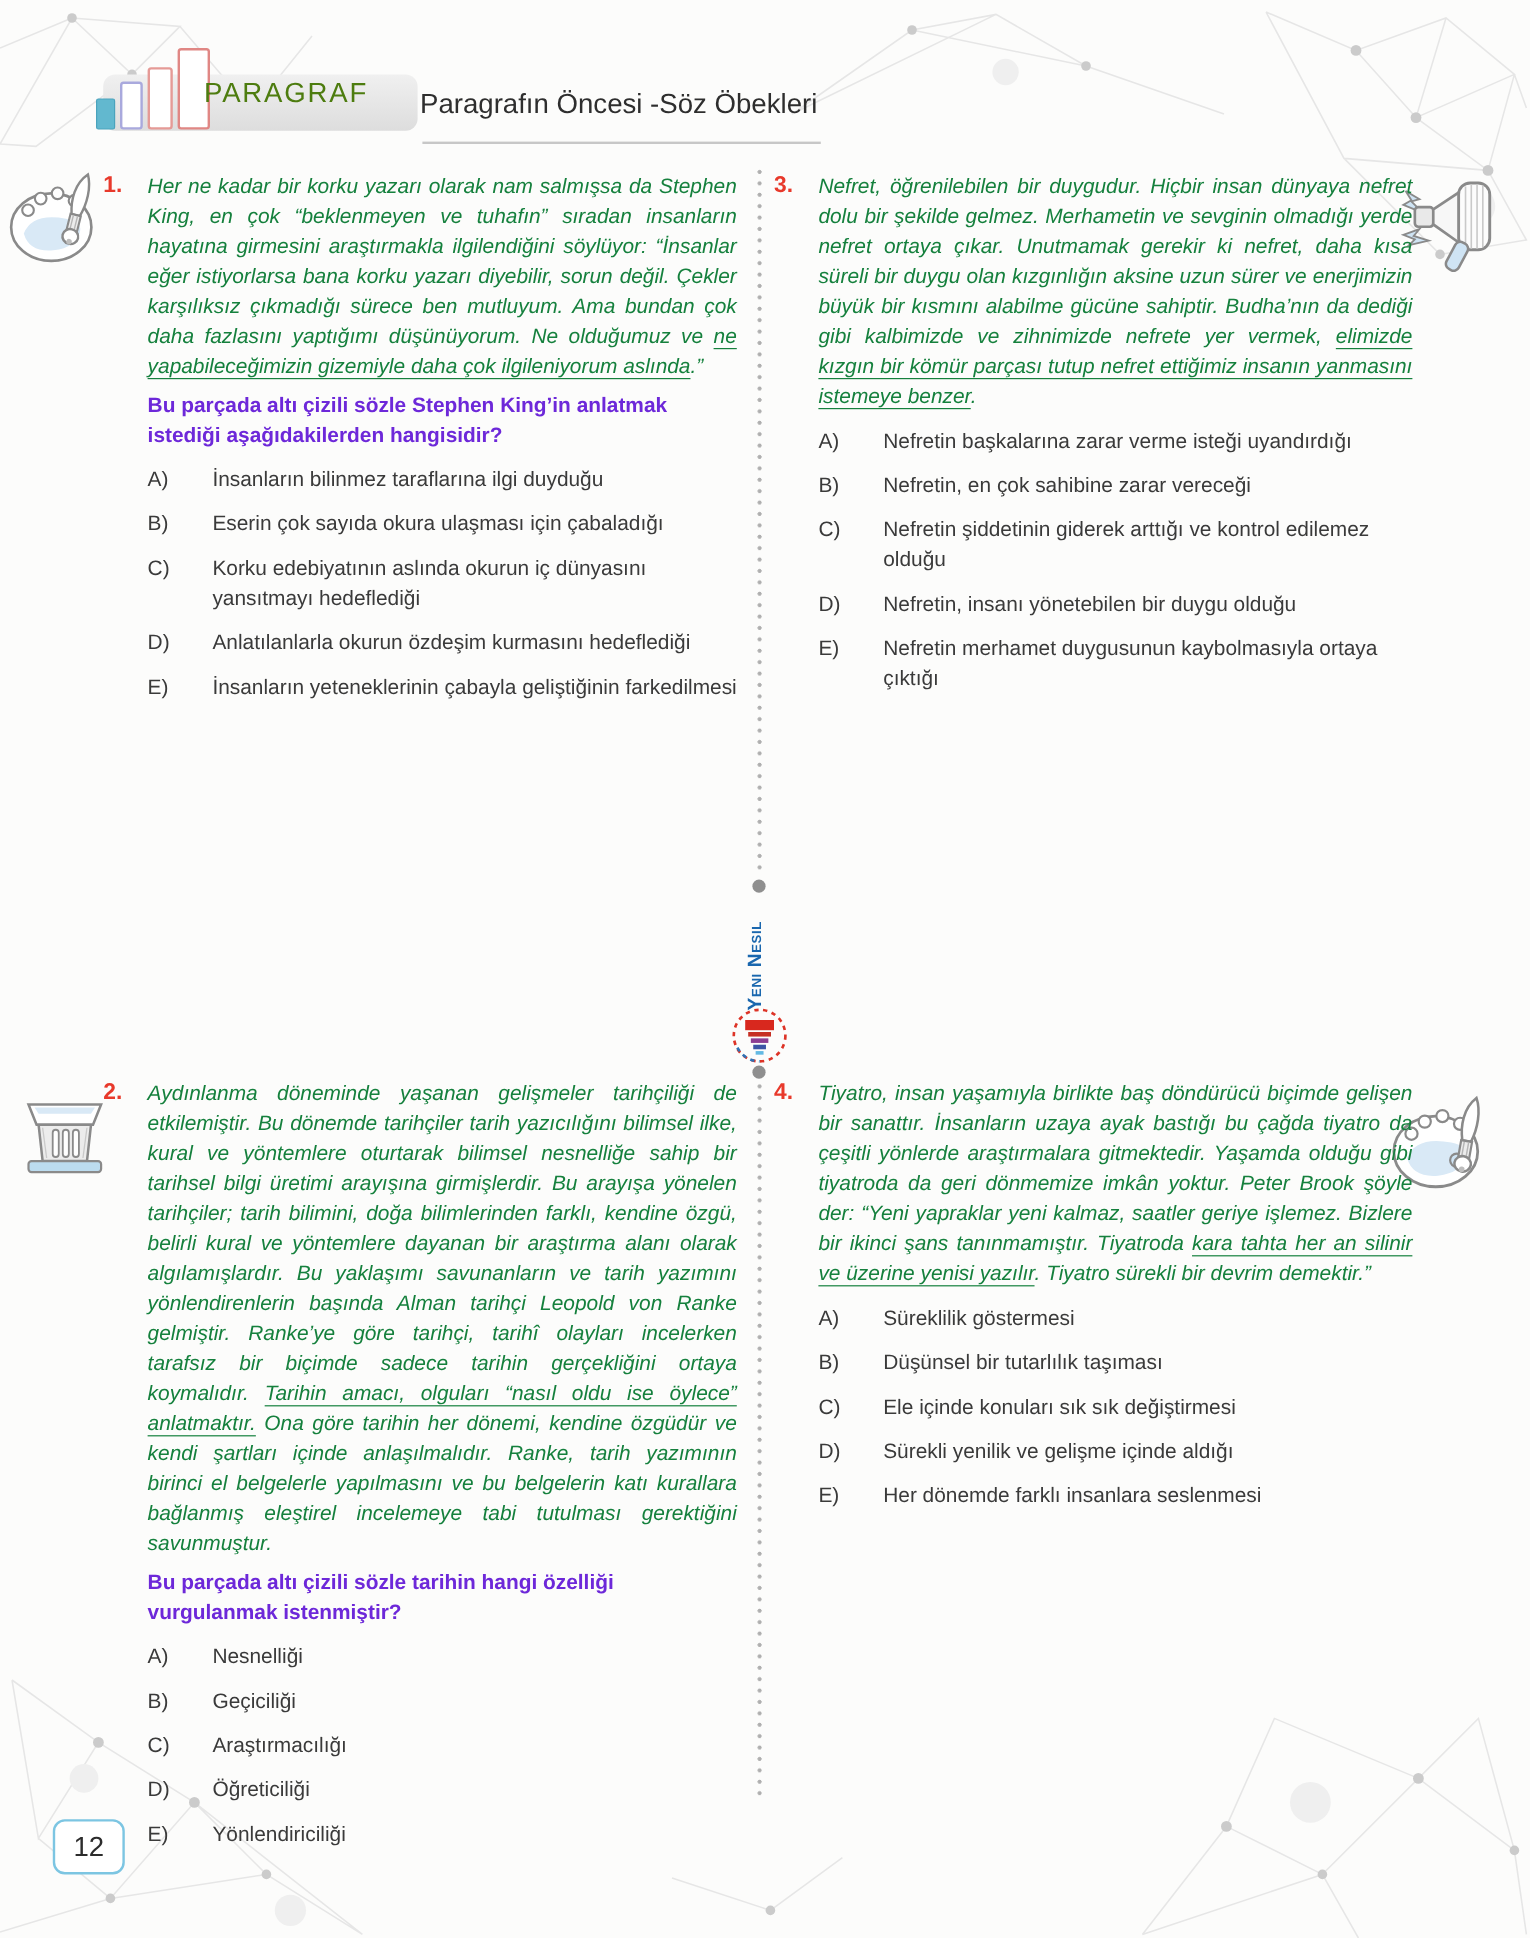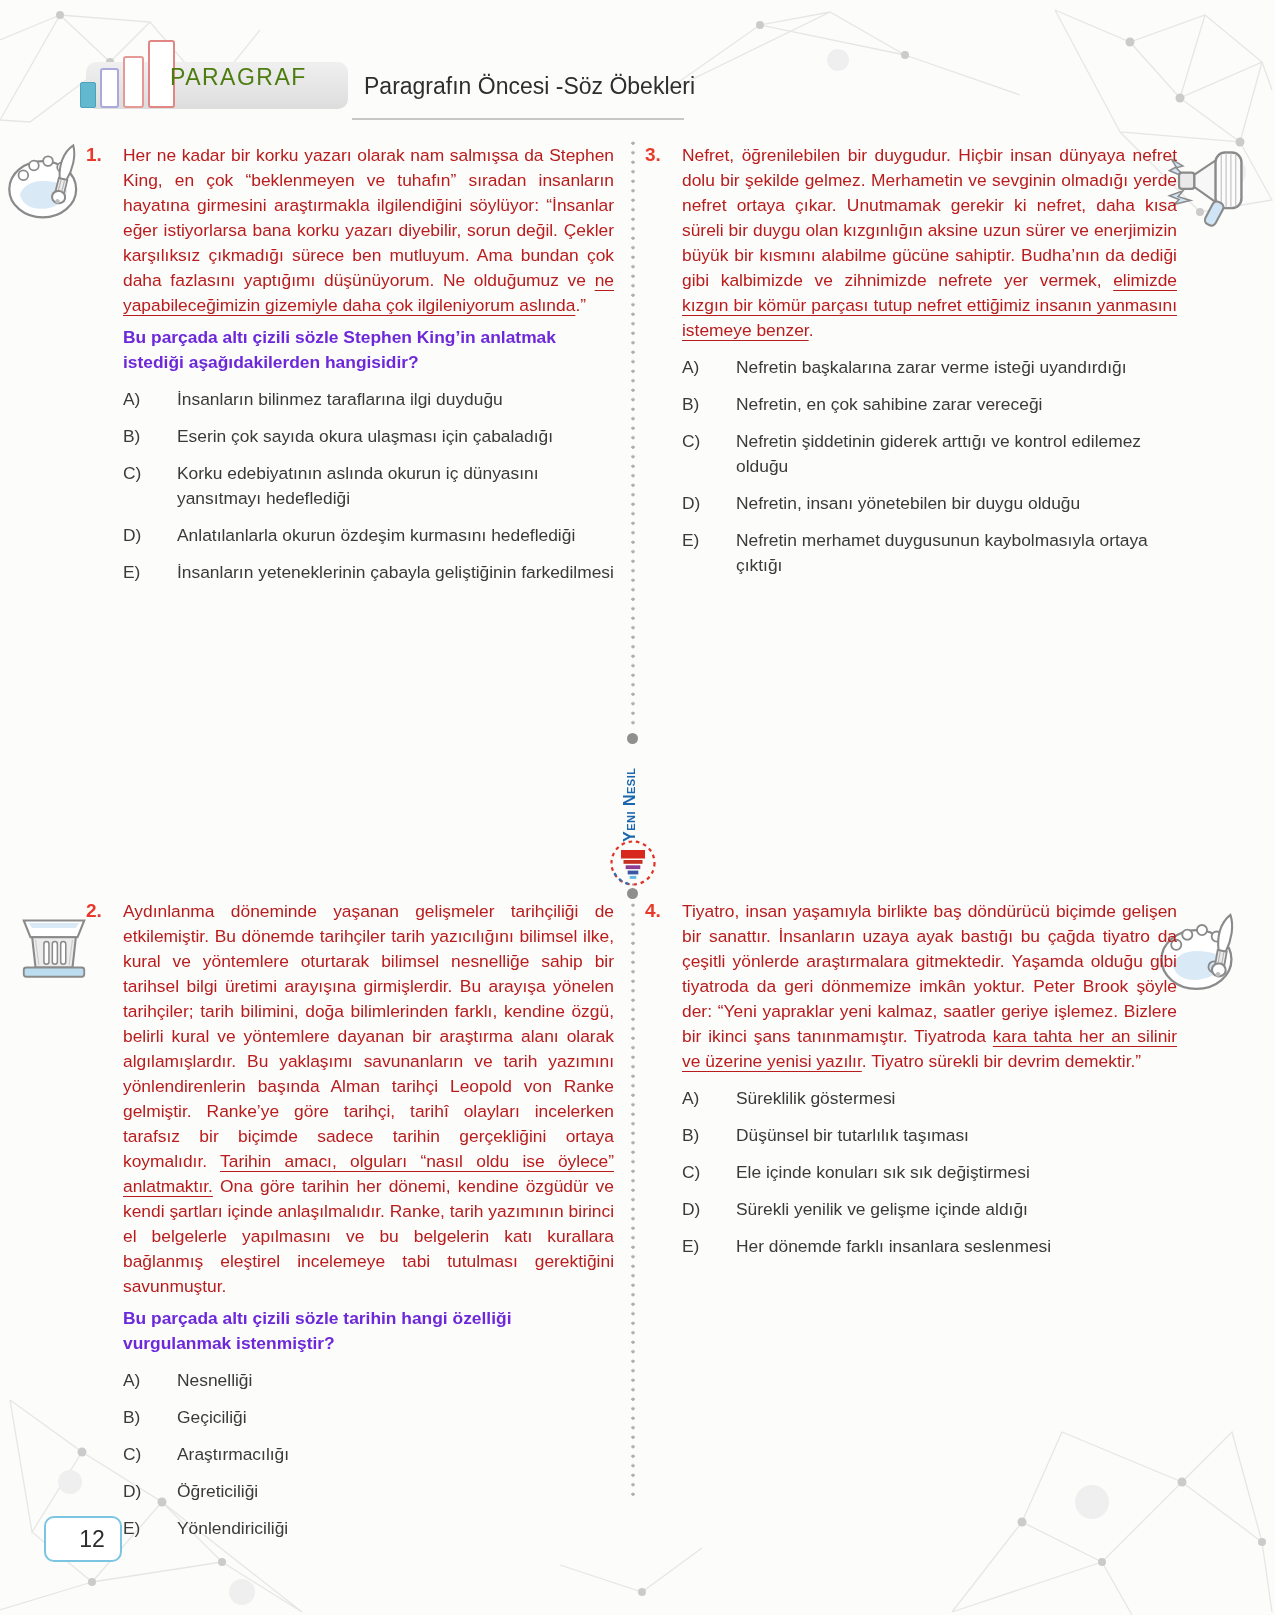--- a/index.html
+++ b/index.html
@@ -17,21 +17,21 @@
   .badge-label{
     position:absolute;left:170px;top:64px;font-size:23px;letter-spacing:1.5px;
     color:#4d7c0f;z-index:3;
   }
   .chart-icon{position:absolute;left:80px;top:40px;display:flex;align-items:flex-end;gap:4px;z-index:3;}
   .chart-icon .cb{border-radius:3px;background:#fff;}
   .chart-icon .b1{width:14px;height:24px;background:#62b8cf;border:1.5px solid #4aa3bd;border-radius:2px;}
   .chart-icon .b2{width:15px;height:36px;border:2px solid #a9a9dd;}
   .chart-icon .b3{width:17px;height:48px;border:2px solid #e59a96;}
   .chart-icon .b4{width:23px;height:64px;border:2px solid #e08784;}
-  .subtitle{position:absolute;left:364px;top:73px;font-size:23px;color:#2e2e2e;z-index:2;}
+  .subtitle{position:absolute;left:350px;top:73px;font-size:23px;color:#2e2e2e;z-index:2;}
   .subtitle-rule{position:absolute;left:352px;top:118px;width:332px;height:2px;background:#c7c7c7;z-index:2;}
 
   
   .dseg{position:absolute;left:631px;width:4px;z-index:1;
     background-image:radial-gradient(circle at 2px 2.2px,#afafaf 1.5px,transparent 1.9px);
     background-size:4px 9.5px;background-repeat:repeat-y;}
   .dseg1{top:141px;height:585px;}
   .dseg2{top:903px;height:595px;}
   .bigdot{position:absolute;width:11px;height:11px;border-radius:50%;background:#8f8f8f;z-index:2;}
   .dot1{left:627px;top:733px;}
@@ -45,41 +45,41 @@
   .emblem{position:absolute;left:609px;top:839px;width:48px;height:48px;z-index:2;}
 
   
   .question{position:absolute;display:flex;gap:9px;z-index:2;}
   .pos-q1{left:86px;top:143px;width:528px;}
   .pos-q2{left:86px;top:899px;width:528px;}
   .pos-q3{left:645px;top:143px;width:532px;}
   .pos-q4{left:645px;top:899px;width:532px;}
   .qnum{flex:0 0 28px;color:#e8392b;font-weight:bold;font-size:19px;padding-top:1px;}
   .qcontent{flex:1;min-width:0;}
-  .passage{margin:0;font-size:17.4px;line-height:25px;color:#b91c1c;text-align:justify;}
+  .passage{margin:0;font-size:17.4px;line-height:25px;color:#15803d;text-align:justify;font-style:italic;}
   .passage .u{text-decoration:underline;text-underline-offset:3.5px;text-decoration-thickness:1.2px;}
   .stem{margin:7px 0 0 0;font-size:17.4px;line-height:25px;color:#6d28d9;font-weight:bold;}
   .opts{margin-top:5px;}
   .opt{display:flex;gap:10px;margin-top:12px;font-size:17.4px;line-height:25px;color:#3a3a3a;}
   .opt .ol{flex:0 0 25px;}
   .opt .ot{flex:1;margin-left:19px;}
 
   
   .deco{position:absolute;z-index:2;}
   .deco-palette-tl{left:4px;top:136px;width:88px;height:96px;}
   .deco-megaphone-tr{left:1154px;top:140px;width:100px;height:96px;}
   .deco-building-bl{left:12px;top:898px;width:84px;height:92px;}
   .deco-palette-br{left:1156px;top:906px;width:92px;height:96px;}
 
   
   .pagenum{
     position:absolute;left:44px;top:1516px;width:56px;height:42px;
     border:2.5px solid #7cc5e2;border-radius:10px;background:#ffffff;
     display:flex;align-items:center;justify-content:center;
-    font-size:23px;color:#2c2c2c;z-index:2;padding-left:18px;
+    font-size:23px;color:#2c2c2c;z-index:2;
   }
 </style>
 </head>
 <body>
 
 <div class="page">
 
   <svg class="bg" viewBox="0 0 1275 1615" xmlns="http://www.w3.org/2000/svg">
     <g stroke="#e6e6e6" stroke-width="1.3" fill="none">
       <path d="M0 120 L60 15 L110 62 L30 122 Z M60 15 L150 22 L110 62 M150 22 L210 92 L110 62 M210 92 L260 30 M0 40 L60 15"></path>

